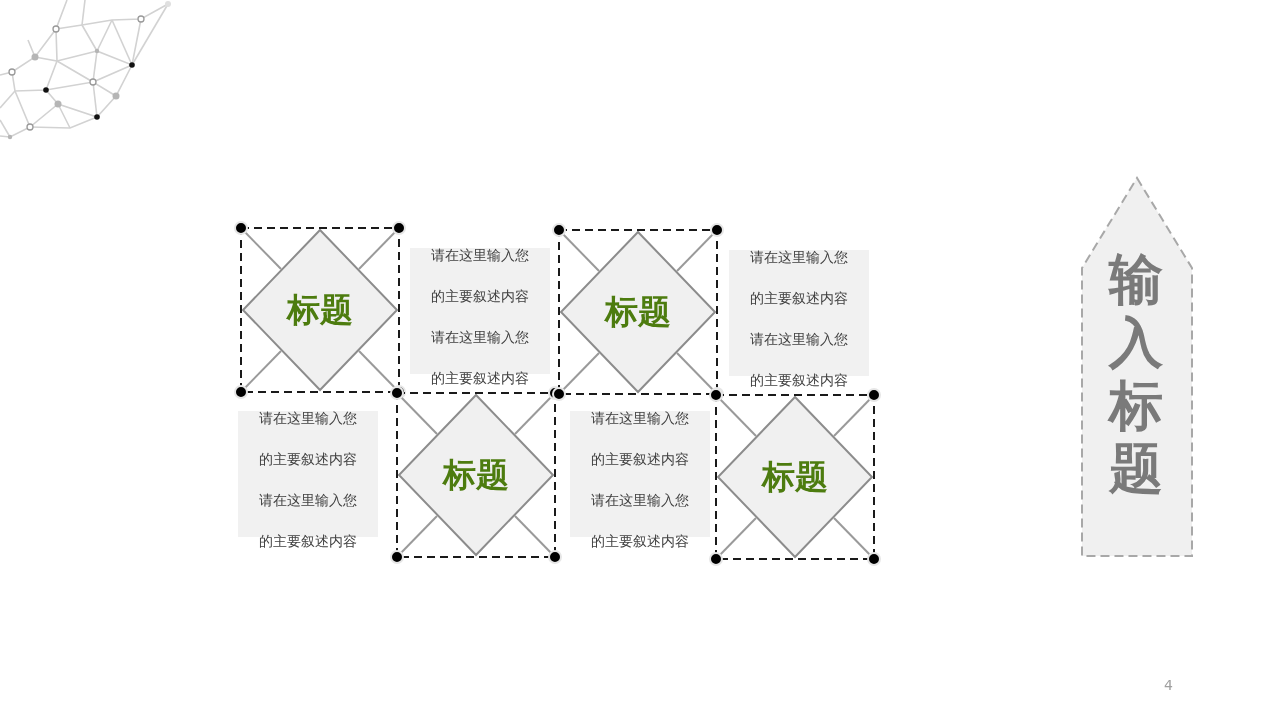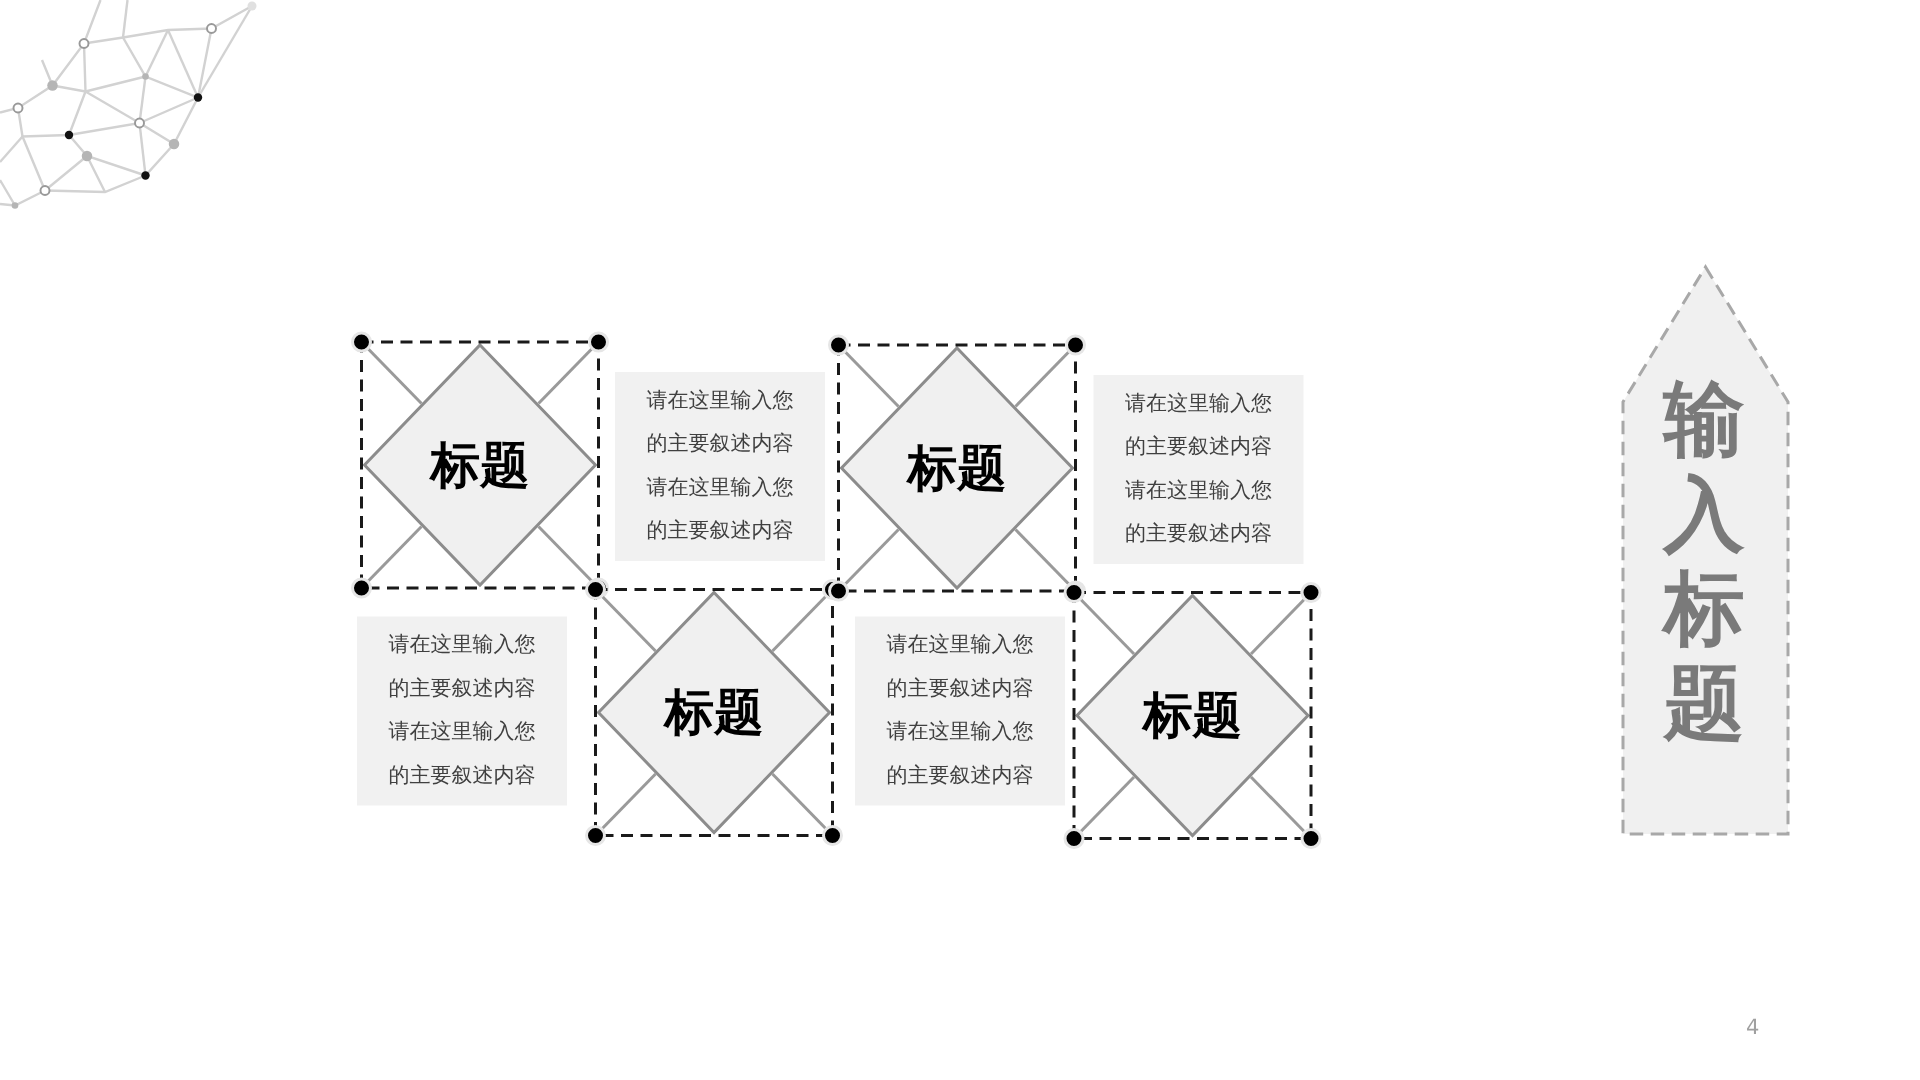--- a/index.html
+++ b/index.html
@@ -8,29 +8,29 @@
       background: #ffffff;
       font-family: "DejaVu Sans", "Liberation Sans", sans-serif;
     }
     .abs { position: absolute; }
     .deco-net { left: 0; top: 0; width: 180px; height: 150px; }
     .tile { position: absolute; width: 158px; height: 164px; }
     .tile svg { position: absolute; left: -10px; top: -10px; overflow: visible; }
     .tile-title {
       position: absolute; left: 0; top: 0; width: 158px; height: 164px;
       display: flex; align-items: center; justify-content: center;
-      font-size: 33px; font-weight: bold; color: #000000; letter-spacing: 0px;
+      font-size: 33px; font-weight: bold; color: #4d7c0f; letter-spacing: 0px;
     }
     .desc {
       position: absolute; width: 140px; height: 126px;
       background: #f1f1f1;
       display: flex; flex-direction: column; justify-content: center; align-items: center;
       font-size: 14px; color: #404040; line-height: 29px;
     }
-    .desc span { display: block; white-space: nowrap; }
+    .desc span { display: block; white-space: nowrap; margin-top: 12px; }
     .banner { left: 1078px; top: 174px; width: 118px; height: 386px; }
     .banner-text {
       position: absolute; left: 1081px; top: 248px; width: 110px;
       display: flex; flex-direction: column; align-items: center;
       font-size: 54px; font-weight: bold; color: #7a7a7a; line-height: 63px;
     }
     .page-num {
       position: absolute; left: 1164px; top: 677px;
       font-size: 14px; color: #a0a0a0;
     }

